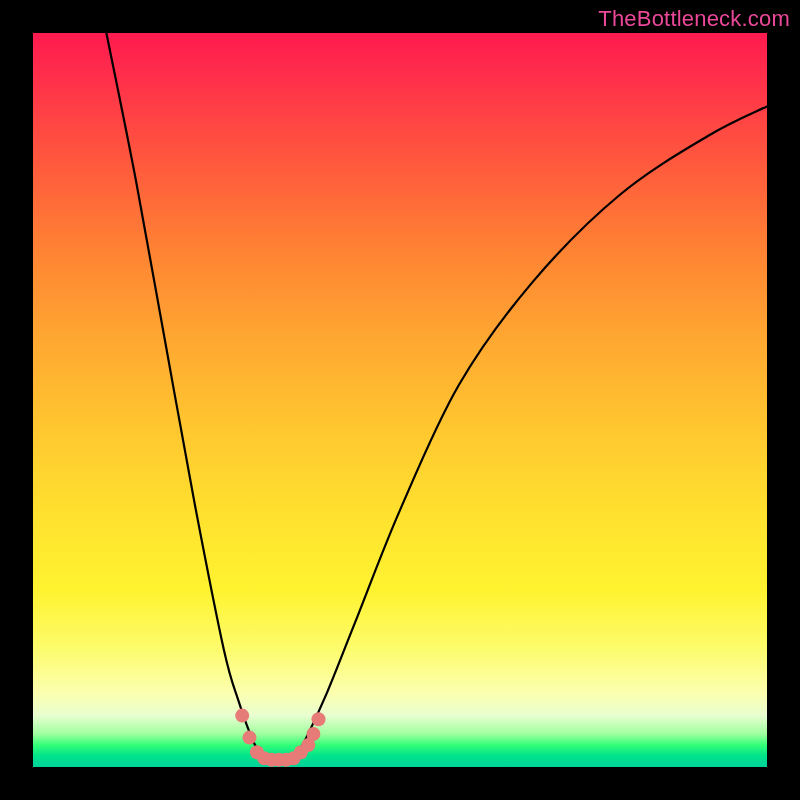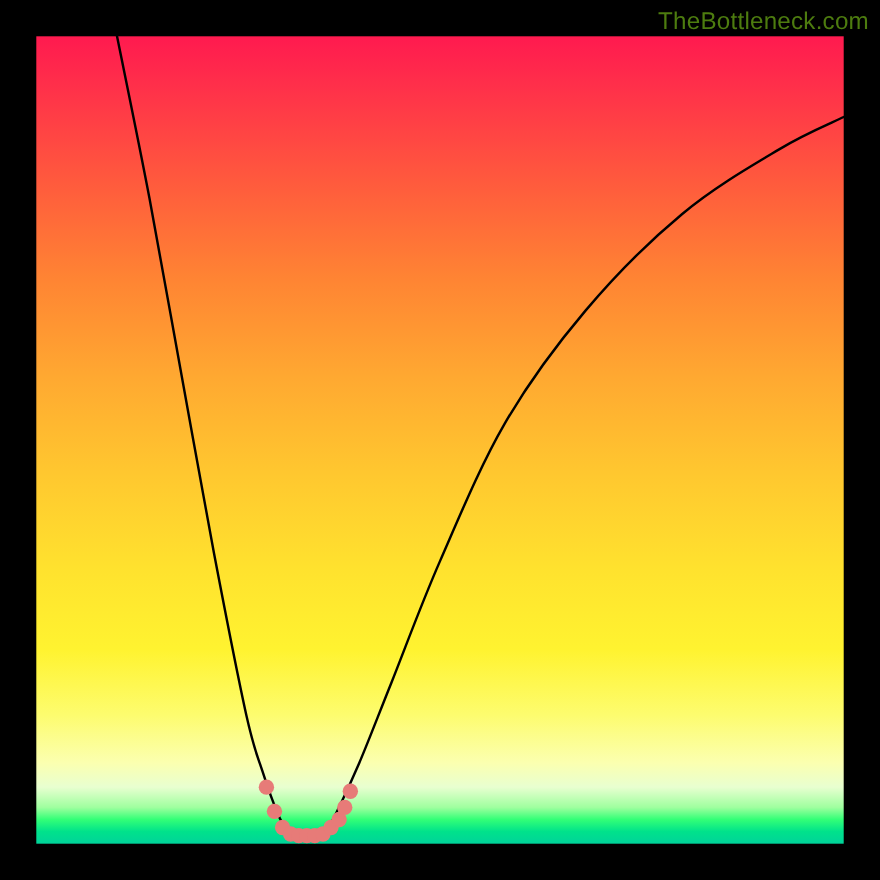--- a/index.html
+++ b/index.html
@@ -44,21 +44,21 @@
       #00e28b 98.5%,
       #00d39a 100%
     );
   }
   .watermark {
     position: absolute;
     top: 6px;
     right: 10px;
     font-size: 22px;
     font-weight: 500;
-    color: #4d7c0f;
+    color: #ec4899;
     letter-spacing: 0.2px;
     user-select: none;
   }
   svg.curve {
     position: absolute;
     left: 0;
     top: 0;
     width: 734px;
     height: 734px;
     overflow: visible;

